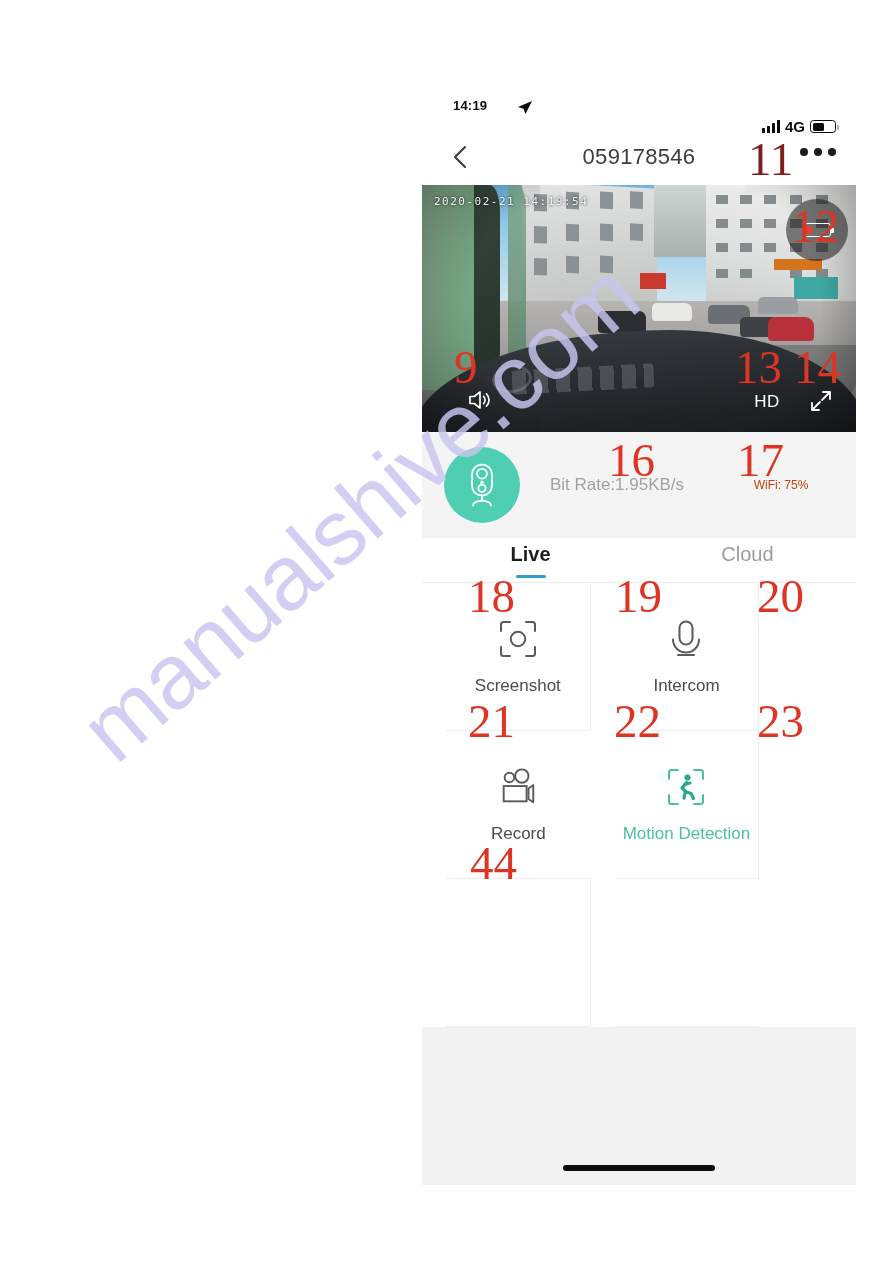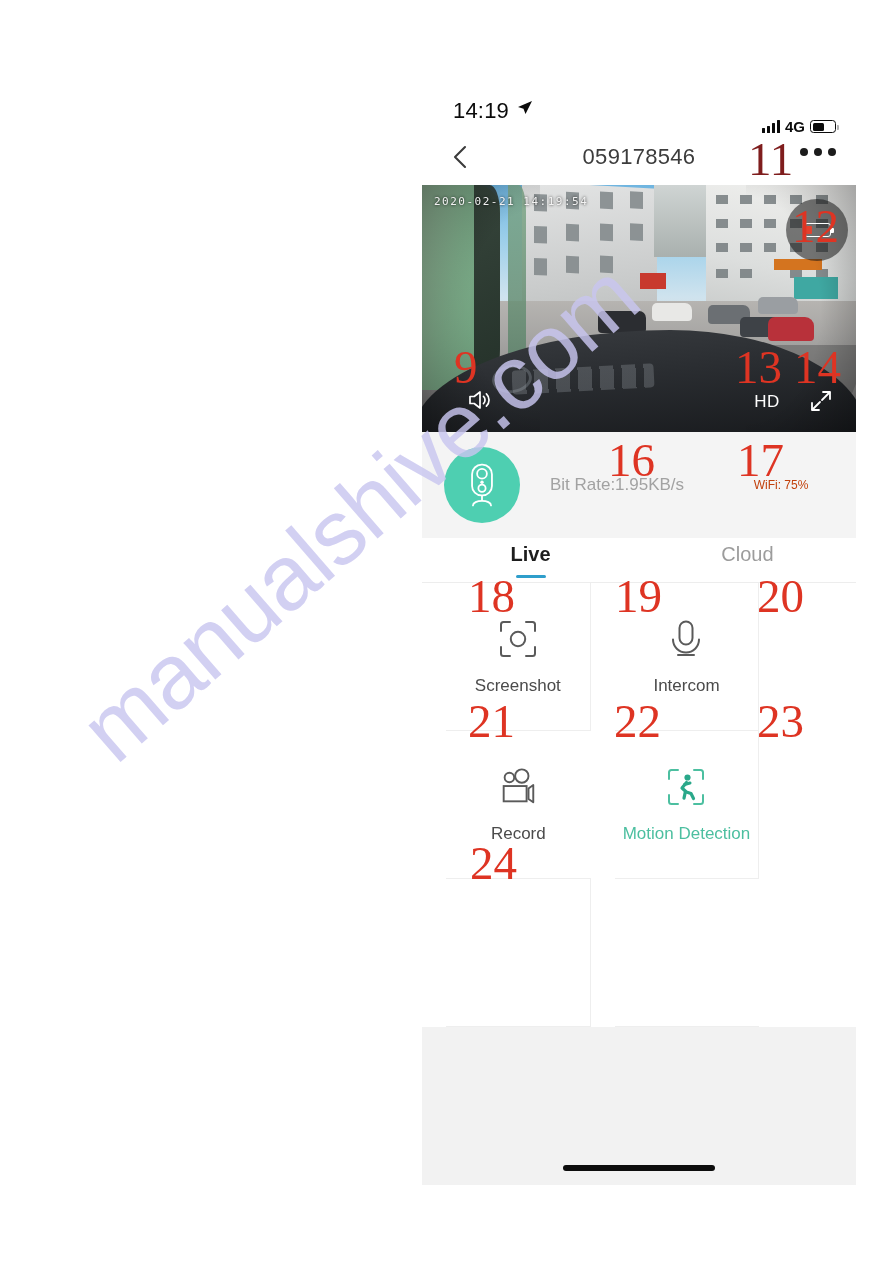--- a/index.html
+++ b/index.html
@@ -53,22 +53,22 @@
   
   .statusbar {
     position: relative;
     height: 46px;
     width: 100%;
   }
   .sb-time {
     position: absolute;
     left: 31px;
     top: 10px;
-    font-size: 22px;
-    font-weight: 400;
+    font-size: 13px;
+    font-weight: 700;
     color: #0b0b0b;
     letter-spacing: .2px;
   }
   .sb-loc {
     position: absolute;
     left: 95px;
     top: 12px;
     width: 16px; height: 16px;
   }
   .sb-right {
@@ -700,13 +700,13 @@
 <div class="anno" style="left: 794px; top: 344px; font-size: 47px; color: rgb(222, 52, 35);">14</div>
 <div class="anno" style="left: 454px; top: 344px; font-size: 47px; color: rgb(222, 52, 35);">9</div>
 <div class="anno" style="left: 608px; top: 437px; font-size: 47px; color: rgb(222, 52, 35);">16</div>
 <div class="anno" style="left: 737px; top: 437px; font-size: 47px; color: rgb(222, 52, 35);">17</div>
 <div class="anno" style="left: 468px; top: 573px; font-size: 47px; color: rgb(222, 52, 35);">18</div>
 <div class="anno" style="left: 615px; top: 573px; font-size: 47px; color: rgb(222, 52, 35);">19</div>
 <div class="anno" style="left: 757px; top: 573px; font-size: 47px; color: rgb(222, 52, 35);">20</div>
 <div class="anno" style="left: 468px; top: 698px; font-size: 47px; color: rgb(222, 52, 35);">21</div>
 <div class="anno" style="left: 614px; top: 698px; font-size: 47px; color: rgb(222, 52, 35);">22</div>
 <div class="anno" style="left: 757px; top: 698px; font-size: 47px; color: rgb(222, 52, 35);">23</div>
-<div class="anno" style="left: 470px; top: 840px; font-size: 47px; color: rgb(222, 52, 35);">24</div>
+<div class="anno" style="left: 470px; top: 840px; font-size: 47px; color: rgb(222, 52, 35);">44</div>
 
 </body></html>

